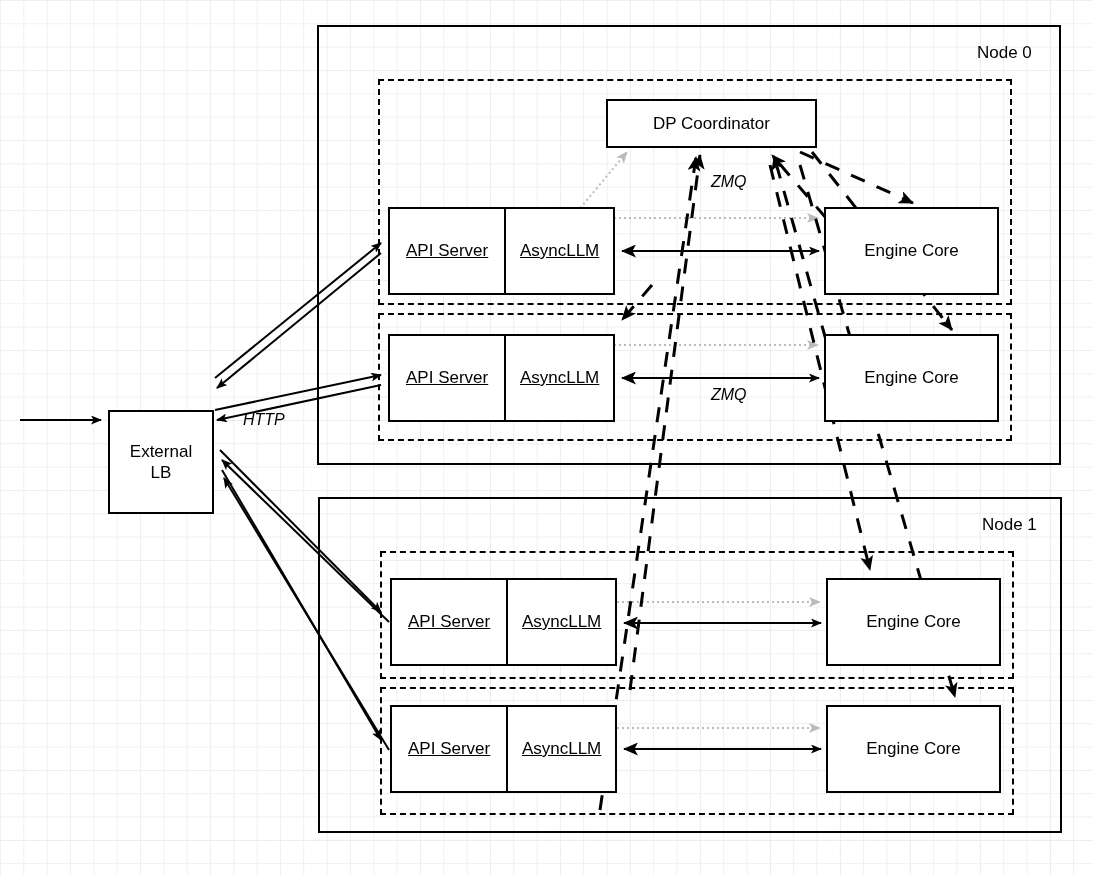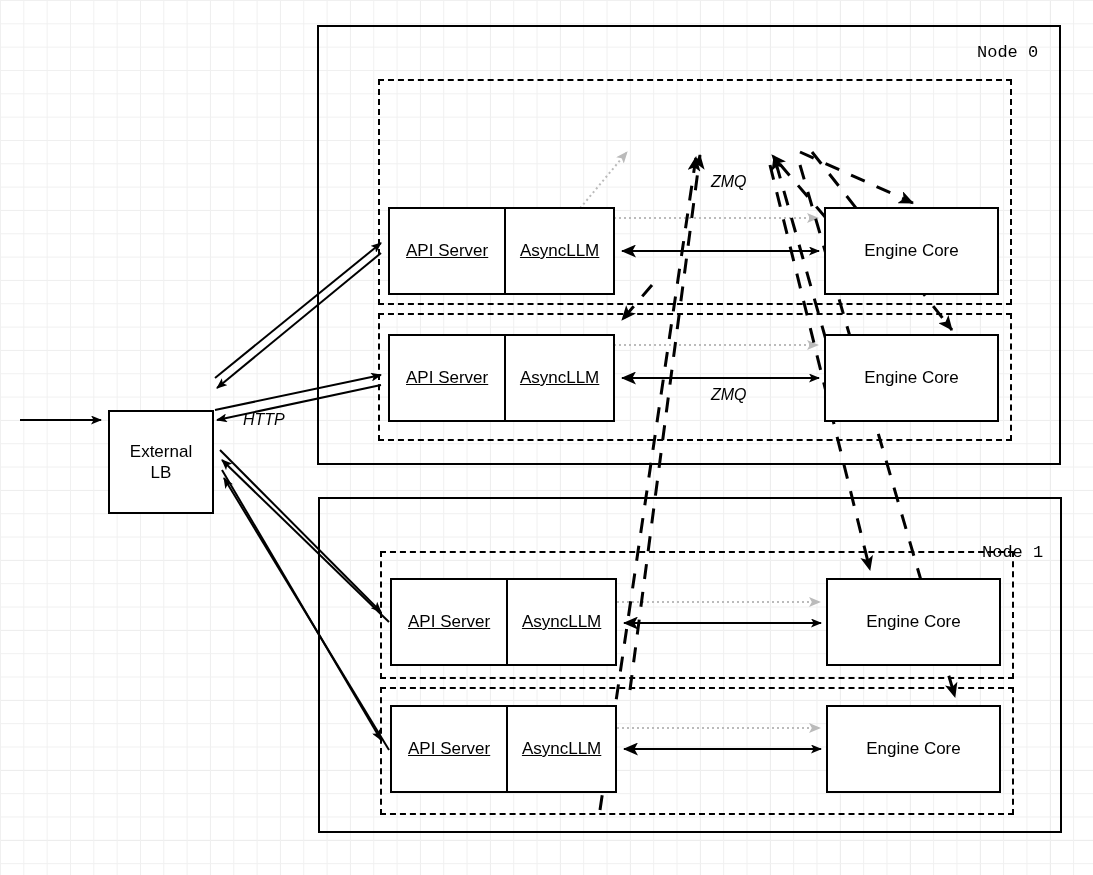--- a/index.html
+++ b/index.html
@@ -16,21 +16,21 @@
       linear-gradient(to right, #e2e2e2 1px, transparent 1px),
       linear-gradient(to bottom, #e2e2e2 1px, transparent 1px);
     background-size:23.33px 23.33px, 23.33px 23.33px, 70px 70px, 70px 70px;
     background-position:0 0,0 0,0 0,0 0;
   }
   svg#wires{position:absolute;left:0;top:0;width:1093px;height:875px;overflow:visible;}
   .node-box{
     position:absolute;border:2px solid #000;background:transparent;box-sizing:border-box;
   }
   .node-label{
-    position:absolute;font-size:17px;color:#000;white-space:nowrap;font-family:Liberation Mono, monospace;
+    position:absolute;font-size:17px;color:#000;white-space:nowrap;
   }
   .dashed-group{
     position:absolute;border:2px dashed #000;background:transparent;box-sizing:border-box;
   }
   .solid-box{
     position:absolute;border:2px solid #000;background:#ffffff;box-sizing:border-box;
     display:flex;align-items:center;justify-content:center;
     font-size:17px;color:#000;text-align:center;line-height:1.25;
   }
   .split-box{
@@ -120,20 +120,23 @@
   <div class="solid-box" style="left:108px;top:370px;width:106px;height:104px;flex-direction:column;margin-top:40px;">
     <span>External</span>
     <span>LB</span>
   </div>
 
   <div class="edge-label" style="left:243px;top:411px;">HTTP</div>
 
   <div class="node-box" style="left:317px;top:25px;width:744px;height:440px;"></div>
   <div class="node-label" style="left:977px;top:43px;">Node 0</div>
 
+  <div class="solid-box" style="left:606px;top:99px;width:211px;height:49px;">
+    <span>DP Coordinator</span>
+  </div>
 
   <div class="dashed-group" style="left:378px;top:79px;width:634px;height:226px;"></div>
   <div class="split-box" style="left:388px;top:207px;width:227px;height:88px;">
     <div class="split-left" style="flex:1.07;">API Server</div>
     <div style="flex:1;">AsyncLLM</div>
   </div>
   <div class="solid-box" style="left:824px;top:207px;width:175px;height:88px;">
     <span>Engine Core</span>
   </div>
   <div class="edge-label" style="left:711px;top:173px;">ZMQ</div>
@@ -142,21 +145,21 @@
   <div class="split-box" style="left:388px;top:334px;width:227px;height:88px;">
     <div class="split-left" style="flex:1.07;">API Server</div>
     <div style="flex:1;">AsyncLLM</div>
   </div>
   <div class="solid-box" style="left:824px;top:334px;width:175px;height:88px;">
     <span>Engine Core</span>
   </div>
   <div class="edge-label" style="left:711px;top:386px;">ZMQ</div>
 
   <div class="node-box" style="left:318px;top:497px;width:744px;height:336px;"></div>
-  <div class="node-label" style="left:982px;top:515px;margin-top:28px;">Node 1</div>
+  <div class="node-label" style="left:982px;top:515px;">Node 1</div>
 
   <div class="dashed-group" style="left:380px;top:551px;width:634px;height:128px;"></div>
   <div class="split-box" style="left:390px;top:578px;width:227px;height:88px;">
     <div class="split-left" style="flex:1.07;">API Server</div>
     <div style="flex:1;">AsyncLLM</div>
   </div>
   <div class="solid-box" style="left:826px;top:578px;width:175px;height:88px;">
     <span>Engine Core</span>
   </div>
 

